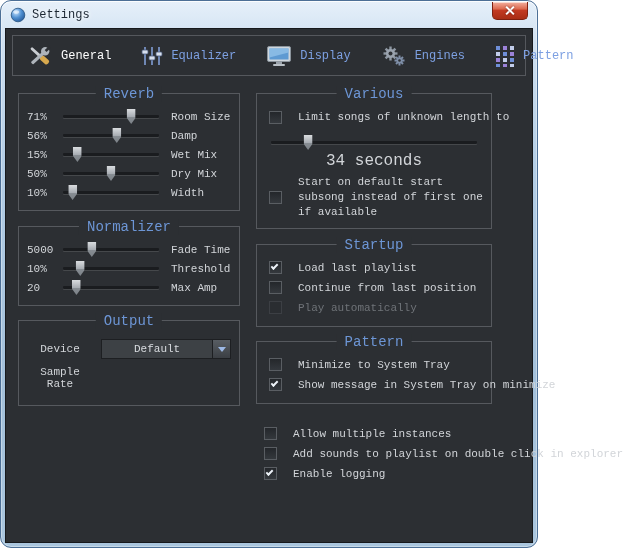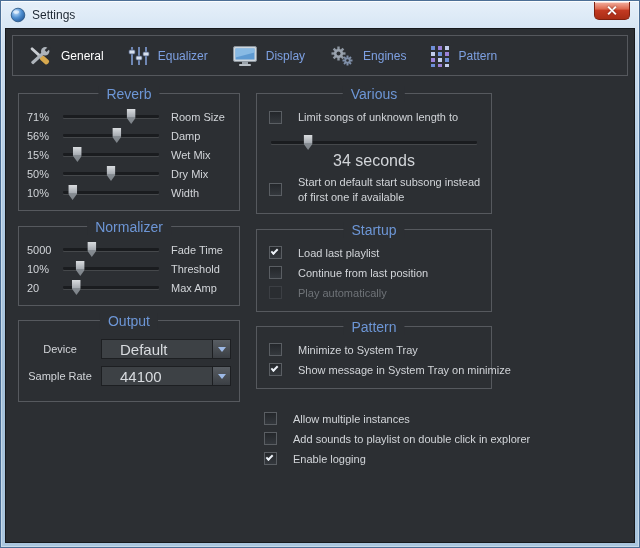--- a/index.html
+++ b/index.html
@@ -2,41 +2,41 @@
 <html style="--bg: #2c2f33; --accent: #6d96d6; --tab: #7da0e2; --text: #d2d5d9; --disabled: #6f7378;"><head>
 <meta charset="utf-8">
 <style>
   :root{
     --bg:#2c2f33; --accent:#6d96d6; --tab:#7da0e2; --text:#d2d5d9; --disabled:#6f7378;
   }
   *{box-sizing:border-box; margin:0; padding:0;}
   html,body{width:640px;height:548px;overflow:hidden;background:#fff;
     font-family:"Liberation Sans","DejaVu Sans",sans-serif;}
   
-  .window{position:relative;width:640px;height:548px;
+  .window{position:relative;width:538px;height:548px;
     background:linear-gradient(180deg,#e6f0fa 0%,#cfe0f0 8%,#b4cee6 30%,#a3c0da 70%,#aac6de 100%);
-    border:1px solid #4c6f96;border-radius:0;
-    box-shadow:inset 0 1px 0 rgba(255,255,255,.75), inset 0 0 0 1px rgba(255,255,255,.35);}
+    border:1px solid #4c6f96;border-radius:11px;
+    box-shadow:inset 0 1px 0 rgba(255,255,255,.75), inset 0 0 0 1px rgba(255,255,255,.35);font-family:Liberation Mono, monospace;}
   .titlebar{height:27px;display:flex;align-items:center;gap:6px;padding:0 9px;}
   .title-text{font-size:12px;color:#1c2733;text-shadow:0 0 4px rgba(255,255,255,.95),0 0 8px rgba(255,255,255,.8);}
   .close-btn{position:absolute;top:1px;right:9px;width:36px;height:18px;
     background:linear-gradient(180deg,#f3b0a0 0%,#dd6a50 40%,#c23a22 50%,#a92d15 100%);
     border:1px solid #7e2010;border-top:none;border-radius:0 0 5px 5px;
     box-shadow:inset 0 1px 0 rgba(255,255,255,.55);display:flex;align-items:center;justify-content:center;cursor:default;}
   .x-icon{position:relative;width:9px;height:9px;}
   .x-icon::before,.x-icon::after{content:"";position:absolute;left:3.5px;top:-1px;width:2px;height:11px;
     background:#fff;box-shadow:0 0 2px rgba(60,0,0,.6);}
   .x-icon::before{transform:rotate(45deg);}
   .x-icon::after{transform:rotate(-45deg);}
   
   .client{position:absolute;left:4px;right:4px;top:27px;bottom:4px;
     background:var(--bg);border:1px solid #17191c;}
   
   .tabstrip{margin:6px 6px 0 6px;height:41px;border:1px solid #55585d;
-    display:flex;align-items:center;gap:24px;padding:0 14px;}
+    display:flex;align-items:center;gap:30px;padding:0 14px;}
   .tab{display:flex;align-items:center;gap:8px;cursor:default;}
   .tab-label{font-size:12px;color:var(--tab);}
   .tab.selected .tab-label{color:#ffffff;}
   .tab-icon{display:flex;align-items:center;}
   
   .main{display:flex;gap:16px;margin-left:12px;}
   .col-left{width:222px;display:flex;flex-direction:column;}
   .col-right{width:236px;display:flex;flex-direction:column;}
   .group{position:relative;border:1px solid #56595e;margin-top:17px;padding:13px 8px 8px 8px;}
   .group-title{position:absolute;top:-8px;left:50%;transform:translateX(-50%);
@@ -64,21 +64,21 @@
     border-left:2px solid #edf2f8;border-bottom:2px solid #edf2f8;transform:rotate(-45deg);}
   .cbox.checked .tick{display:block;}
   .crow.disabled{color:var(--disabled);}
   .crow.disabled .cbox{border-color:#3c3f44;background:#2a2d31;}
   .wraplabel{white-space:normal;width:196px;line-height:1.35;}
   
   .drow{display:flex;align-items:center;margin:5px 0 7px 0;}
   .dlabel{width:74px;text-align:center;padding-right:8px;font-size:11px;color:var(--text);}
   .dropdown{flex:1;height:20px;background:#3d4145;border:1px solid #1d1f22;
     display:flex;align-items:center;}
-  .dvalue{flex:1;padding:0 18px;font-size:15px;color:#d8dbdf;}
+  .dvalue{flex:1;padding:0 18px;font-size:11px;color:#d8dbdf;margin-left:14px;}
   .darrow{width:18px;height:100%;border-left:1px solid #1d1f22;
     background:linear-gradient(180deg,#585d63,#3b3f44);
     display:flex;align-items:center;justify-content:center;}
   .tri{width:0;height:0;border-left:4px solid transparent;border-right:4px solid transparent;
     border-top:5px solid #9db9e6;}
   
   .misc{margin:20px 0 0 4px;display:flex;flex-direction:column;}
   .okbtn{position:absolute;right:12px;bottom:12px;width:80px;height:22px;
     background:linear-gradient(180deg,#5d6269 0%,#474b51 48%,#3b3f44 52%,#353940 100%);
     border:1px solid #202226;border-radius:2px;color:#d8dbdf;font-size:11px;
@@ -288,26 +288,20 @@
             <span class="dlabel">Device</span>
             <div class="dropdown">
               <span class="dvalue">Default</span>
               <span class="darrow">
                   <i class="tri"></i>
                 </span>
             </div>
           </div>
           <div class="drow">
             <span class="dlabel">Sample Rate</span>
-            <div class="dropdown">
-              <span class="dvalue">44100</span>
-              <span class="darrow">
-                  <i class="tri"></i>
-                </span>
-            </div>
           </div>
         </div>
       </div>
 
       <div class="col-right">
         <div class="group">
           <span class="group-title">Various</span>
           <div class="crow">
             <span class="cbox"></span>
             <span>Limit songs of unknown length to</span>

